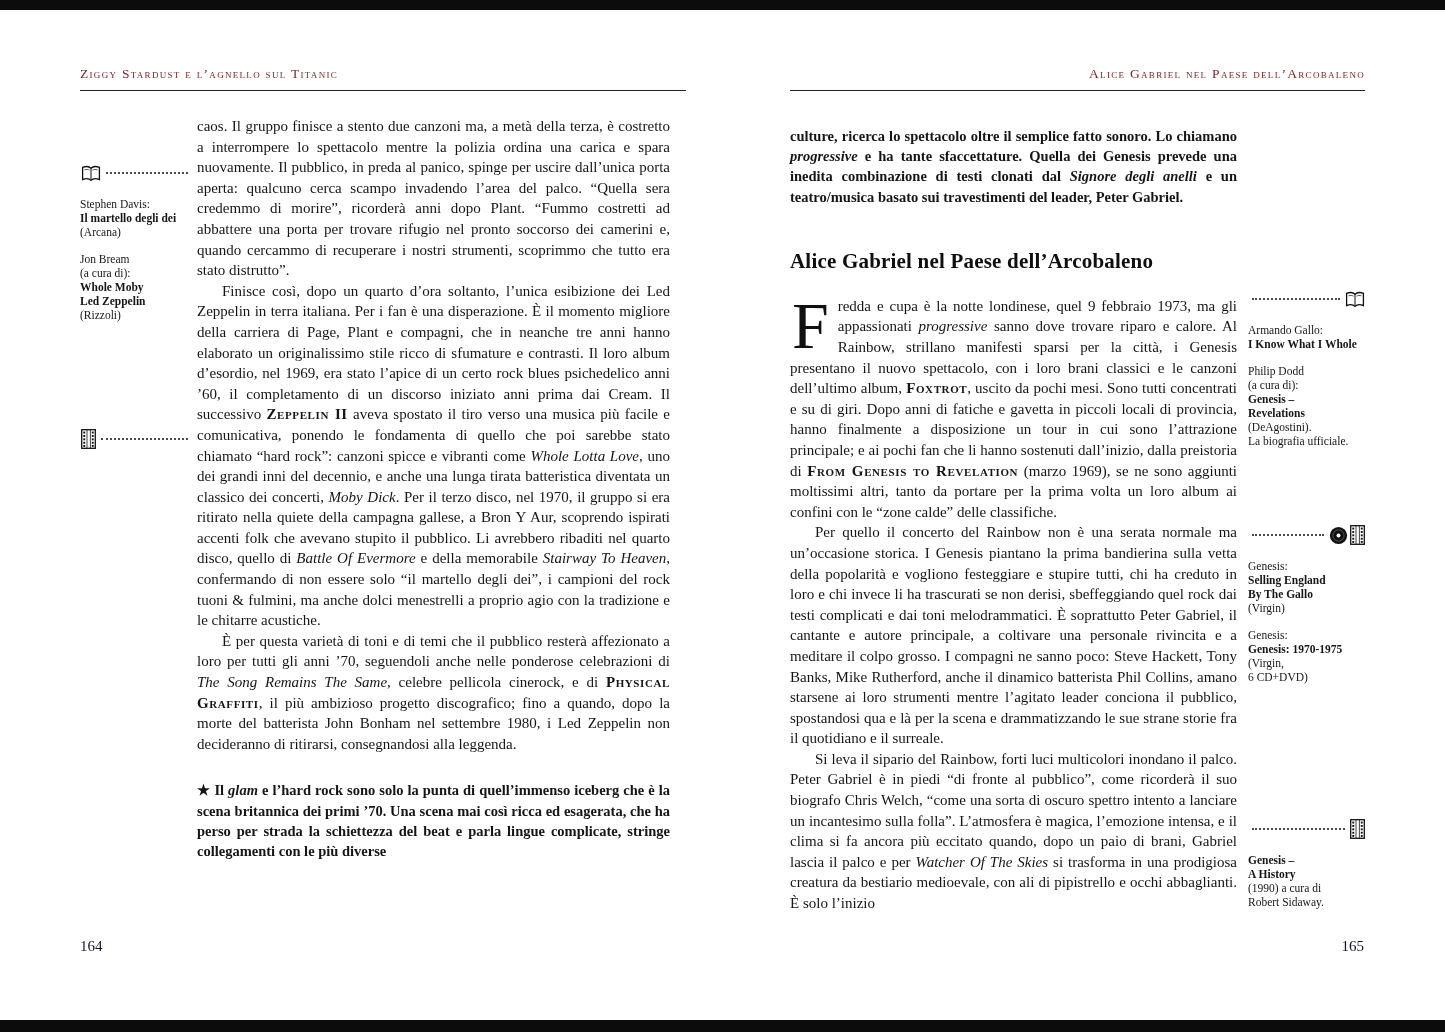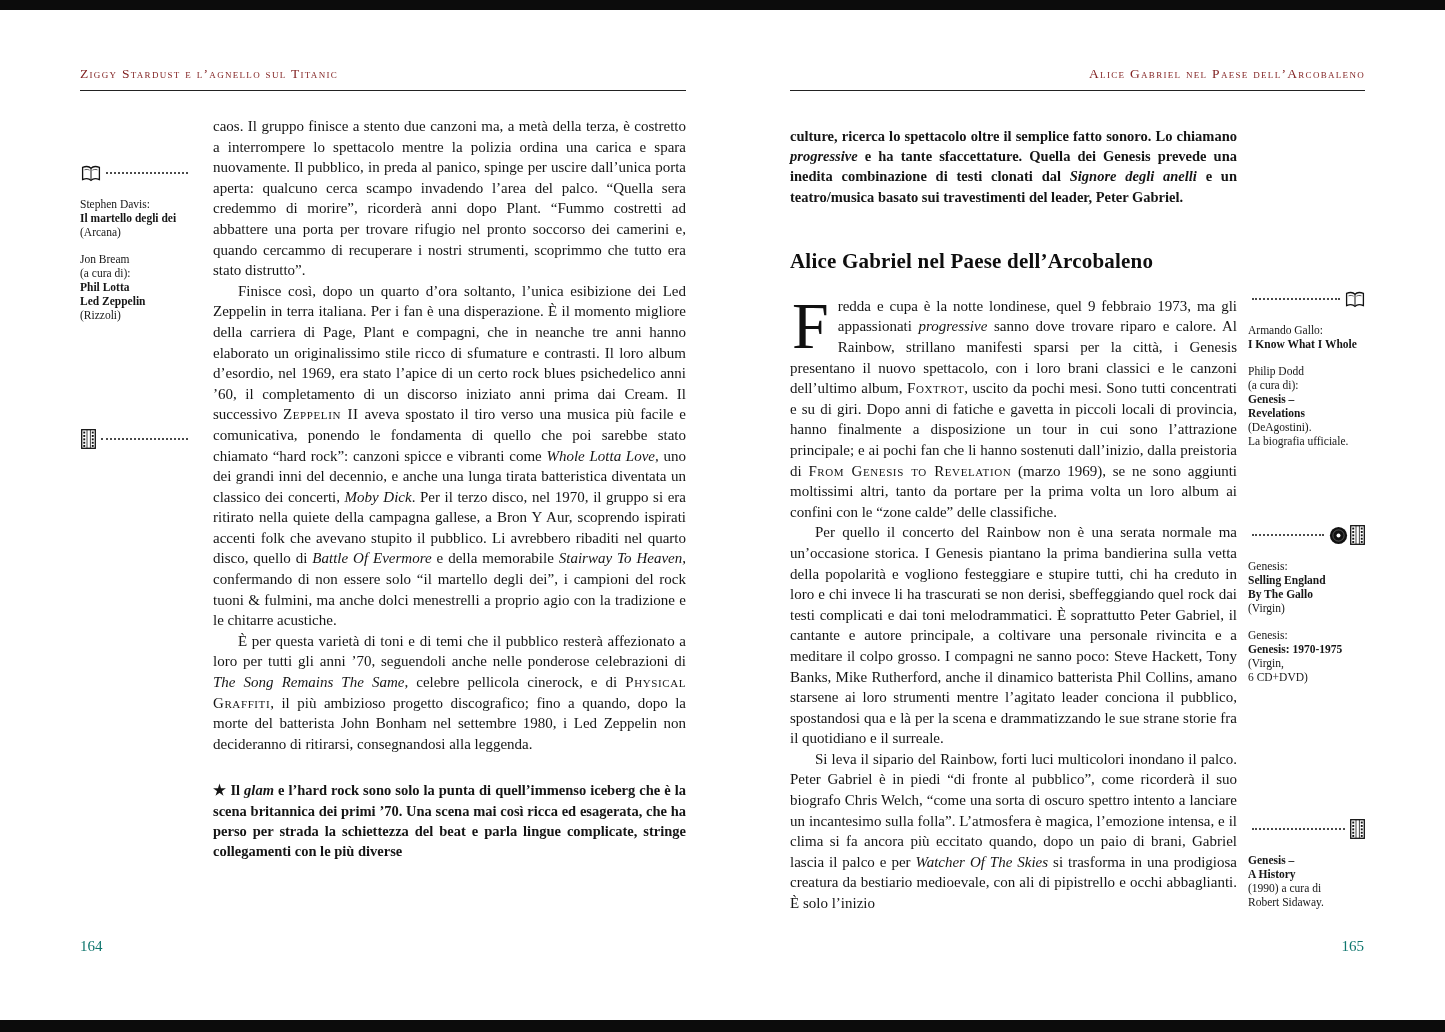--- a/index.html
+++ b/index.html
@@ -18,57 +18,57 @@
     font-variant:small-caps;white-space:nowrap;color:#7f1d1d;
   }
   .rh-left{left:80px;width:606px;text-align:left;}
   .rh-right{left:790px;width:575px;text-align:right;}
   .head-rule{position:absolute;top:90px;height:1px;background:#222;}
   .hr-left{left:80px;width:606px;}
   .hr-right{left:790px;width:575px;}
 
   
   .text-col{position:absolute;}
-  .col-left{left:213px;top:116px;width:473px;}
+  .col-left{left:197px;top:116px;width:473px;}
   .col-right{left:790px;top:126px;width:447px;}
   .para{margin:0;text-align:justify;font-size:15px;line-height:20.6px;}
   .para.indent{text-indent:25px;}
   .para.bold{font-weight:700;font-size:14.5px;line-height:20.2px;}
   .col-left .para.bold{margin-top:26px;}
   .dropcap{
     float:left;font-size:66px;line-height:53px;padding:3px 9px 0 2px;
     font-weight:400;color:#111;
   }
   .section-heading{
     margin:42px 0 22px 0;font-size:21px;font-weight:700;color:#0f0f0f;
     letter-spacing:0.2px;
   }
   i{font-style:italic;}
-  sc{font-variant:small-caps;letter-spacing:0.6px;}
+  sc{font-variant:small-caps;letter-spacing:0.6px;font-weight:bold;}
 
   
   .sidebar{position:absolute;top:0;height:1032px;}
   .sidebar-left{left:80px;width:112px;}
   .sidebar-right{left:1248px;width:118px;}
   .side-block{position:absolute;left:0;width:100%;}
   .sidebar-left .side-block:nth-child(1){top:162px;}
   .sidebar-left .side-block:nth-child(2){top:428px;}
   .sidebar-right .side-block:nth-child(1){top:288px;}
   .sidebar-right .side-block:nth-child(2){top:524px;}
   .sidebar-right .side-block:nth-child(3){top:818px;}
   .icon-row{display:flex;align-items:center;height:22px;margin-bottom:2px;}
   .icon{display:inline-flex;align-items:center;margin:0 1px;}
   .leader{flex:1;height:0;border-top:2px dotted #4a4a4a;margin:0 4px;}
   .side-group{margin-top:13px;}
   .icon-row + .side-group{}
   .side-line{font-size:11.5px;line-height:14px;color:#161616;}
   .side-line.b{font-weight:700;}
 
   
-  .pageno{position:absolute;top:938px;font-size:15px;color:#0f766e;}
+  .pageno{position:absolute;top:938px;font-size:15px;color:#0f172a;}
   .pn-left{left:80px;}
   .pn-right{left:1240px;width:124px;text-align:right;}
 </style>
 </head>
 <body>
 
 <div class="edge edge-top"></div>
 <div class="edge edge-bottom"></div>
 
 <div class="running-head rh-left">Ziggy Stardust e l’agnello sul Titanic</div>
@@ -90,21 +90,21 @@
         <span class="leader"></span>
       </div>
       <div class="side-group">
         <div class="side-line">Stephen Davis:</div>
         <div class="side-line b">Il martello degli dei</div>
         <div class="side-line">(Arcana)</div>
       </div>
       <div class="side-group">
         <div class="side-line">Jon Bream</div>
         <div class="side-line">(a cura di):</div>
-        <div class="side-line b">Phil Lotta</div>
+        <div class="side-line b">Whole Moby</div>
         <div class="side-line b">Led Zeppelin</div>
         <div class="side-line">(Rizzoli)</div>
       </div>
     </div>
     <div class="side-block">
       <div class="icon-row">
         <span style="display: inline-flex;">
           <span class="icon">
             <svg width="15" height="20" viewBox="0 0 15 20">
               <rect x="0.7" y="0.7" width="13.6" height="18.6" fill="#fff" stroke="#111" stroke-width="1.3"></rect>

